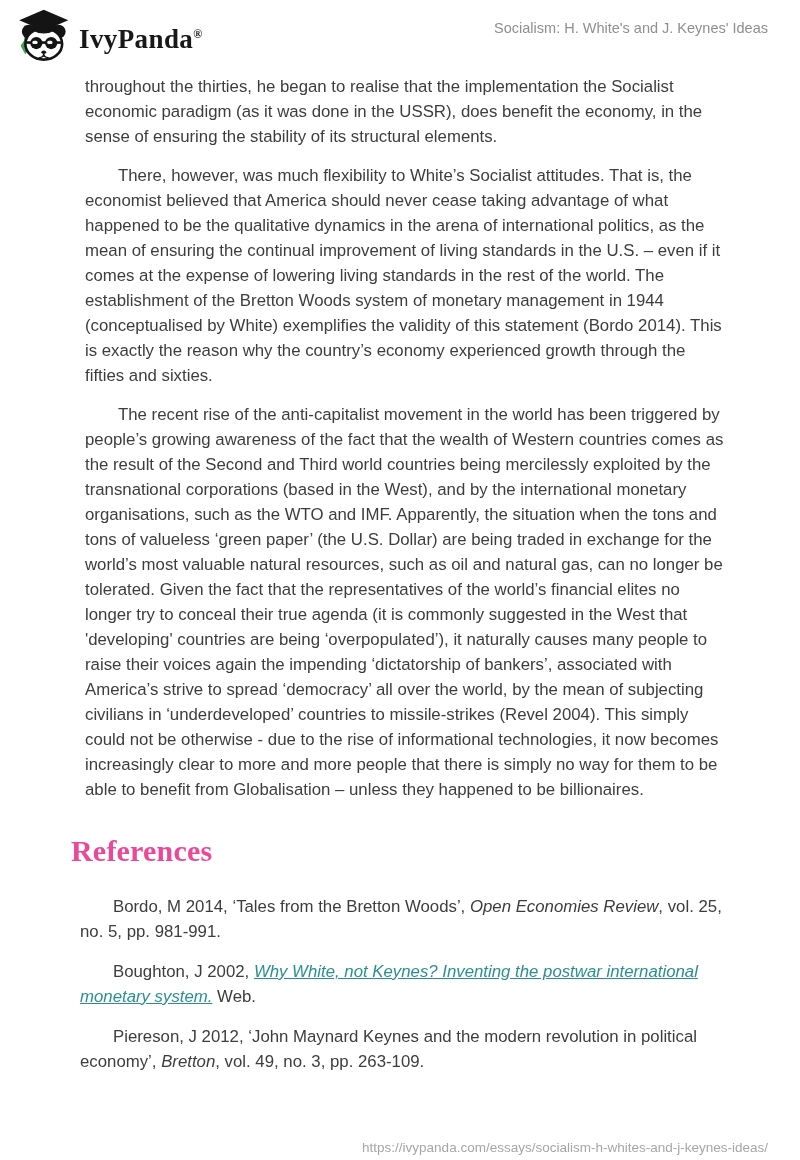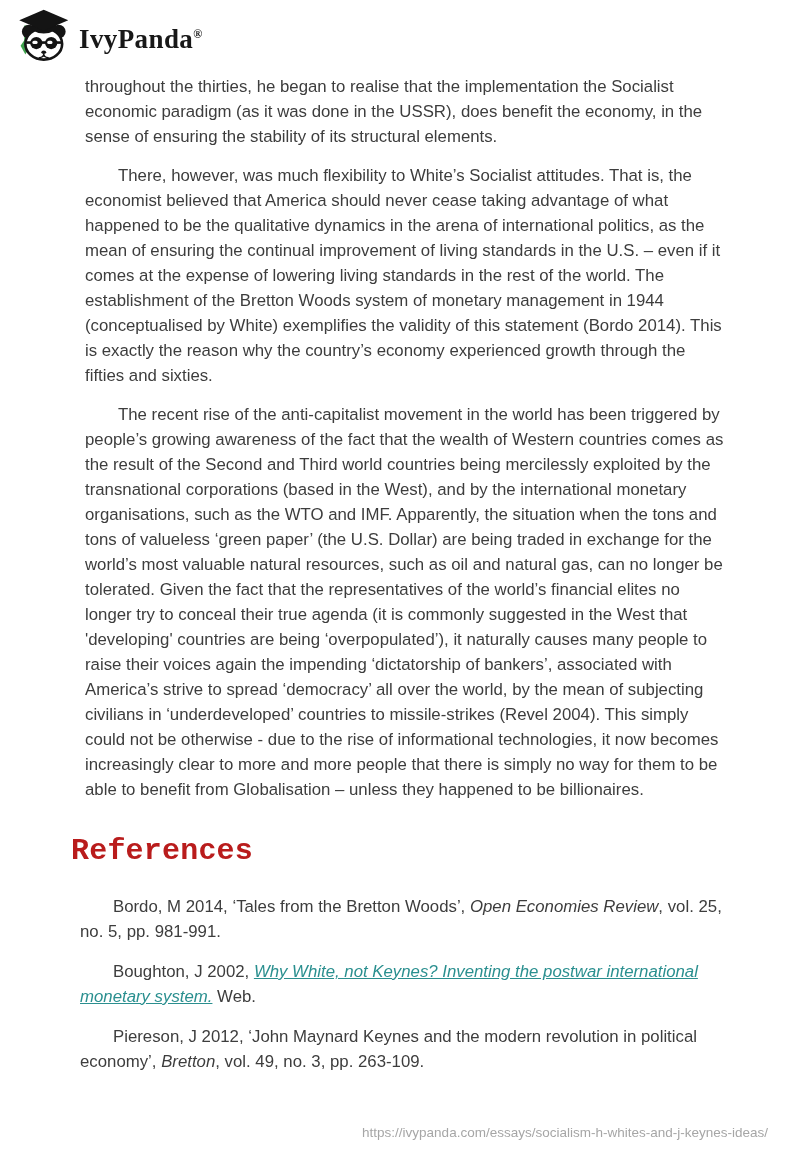--- a/index.html
+++ b/index.html
@@ -55,42 +55,42 @@
   .para {
     font-size: 16.8px;
     line-height: 25px;
     margin: 0 0 14px 13px;
     color: var(--body_text, #3d3d3d);
   }
   .para.indent, .ref { text-indent: 33px; }
   .refs-heading {
     font-size: 30px;
     font-weight: 700;
-    color: #b91c1c;
+    color: #ec4899;
     letter-spacing: 0.2px;
     margin: 32px 0 26px -1px;
-    font-family: Liberation Mono, monospace;
+    font-family: Liberation Serif, serif;
   }
   .ref {
     font-size: 16.8px;
     line-height: 25px;
     margin: 0 0 15px 8px;
   }
   .italic { font-style: italic; }
   .ref-link {
     color: var(--link, #2a8f8f);
     font-style: italic;
     text-decoration: underline;
     cursor: pointer;
   }
   
   .footer-url {
     position: absolute;
     right: 32px;
-    bottom: 20px;
+    bottom: 5px;
     font-size: 13.5px;
     color: var(--muted_footer, #a6a6a6);
   }
 </style>
 </head>
 <body>
 
 <div class="page">
 
   <div class="header">
@@ -114,20 +114,21 @@
           <circle cx="42.5" cy="40" r="7" fill="#141414"></circle>
           <rect x="21" y="37.5" width="6" height="3.6" rx="1.8" fill="#ffffff"></rect>
           <rect x="38" y="37.5" width="6" height="3.6" rx="1.8" fill="#ffffff"></rect>
 
           <ellipse cx="34" cy="50.5" rx="2.8" ry="2" fill="#141414"></ellipse>
           <path d="M34,52.5 c0,3 -2,3.8 -5,4.3 M34,52.5 c0,3 2,3.8 5,4.3" stroke="#141414" stroke-width="1.6" fill="none" stroke-linecap="round"></path>
         </svg>
       </span>
       <span class="logo-text"><span>IvyPanda</span><sup>®</sup></span>
     </div>
+    <div class="page-title">Socialism: H. White's and J. Keynes' Ideas</div>
   </div>
 
   <div class="article">
     <p class="para">throughout the thirties, he began to realise that the implementation the Socialist economic paradigm (as it was done in the USSR), does benefit the economy, in the sense of ensuring the stability of its structural elements.</p>
     <p class="para indent">There, however, was much flexibility to White’s Socialist attitudes. That is, the economist believed that America should never cease taking advantage of what happened to be the qualitative dynamics in the arena of international politics, as the mean of ensuring the continual improvement of living standards in the U.S. – even if it comes at the expense of lowering living standards in the rest of the world. The establishment of the Bretton Woods system of monetary management in 1944 (conceptualised by White) exemplifies the validity of this statement (Bordo 2014). This is exactly the reason why the country’s economy experienced growth through the fifties and sixties.</p>
     <p class="para indent">The recent rise of the anti-capitalist movement in the world has been triggered by people’s growing awareness of the fact that the wealth of Western countries comes as the result of the Second and Third world countries being mercilessly exploited by the transnational corporations (based in the West), and by the international monetary organisations, such as the WTO and IMF. Apparently, the situation when the tons and tons of valueless ‘green paper’ (the U.S. Dollar) are being traded in exchange for the world’s most valuable natural resources, such as oil and natural gas, can no longer be tolerated. Given the fact that the representatives of the world’s financial elites no longer try to conceal their true agenda (it is commonly suggested in the West that 'developing' countries are being ‘overpopulated’), it naturally causes many people to raise their voices again the impending ‘dictatorship of bankers’, associated with America’s strive to spread ‘democracy’ all over the world, by the mean of subjecting civilians in ‘underdeveloped’ countries to missile-strikes (Revel 2004). This simply could not be otherwise - due to the rise of informational technologies, it now becomes increasingly clear to more and more people that there is simply no way for them to be able to benefit from Globalisation – unless they happened to be billionaires.</p>
 
     <h1 class="refs-heading">References</h1>
 
     <div>

